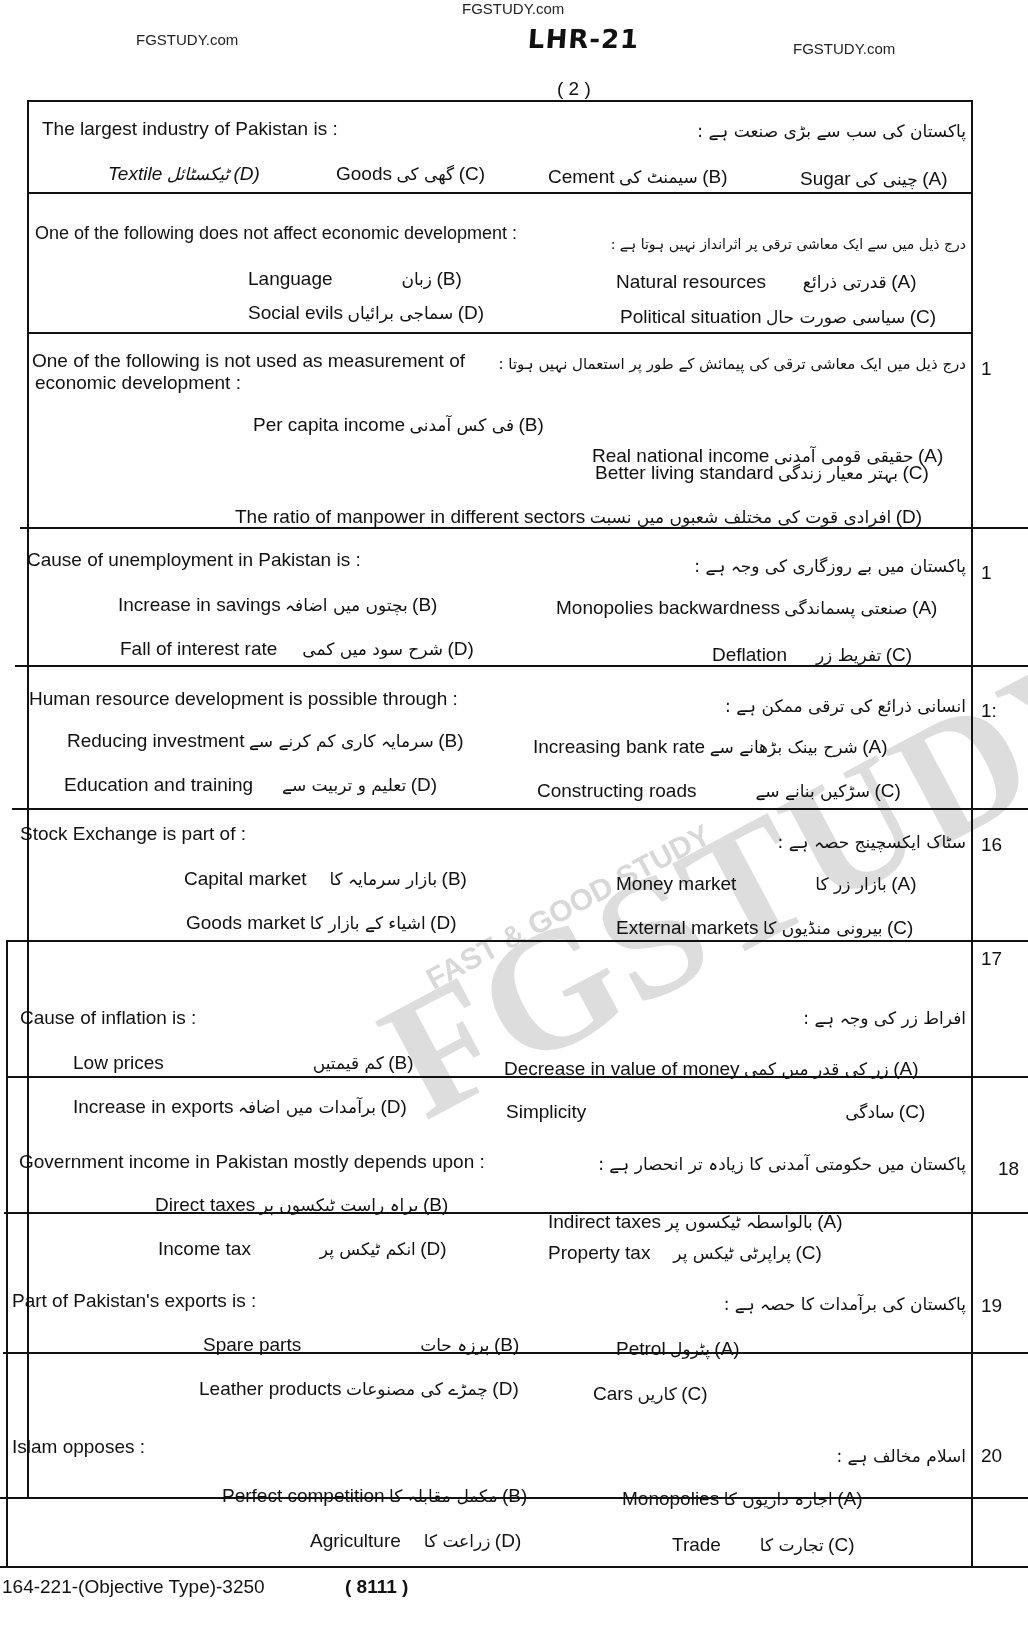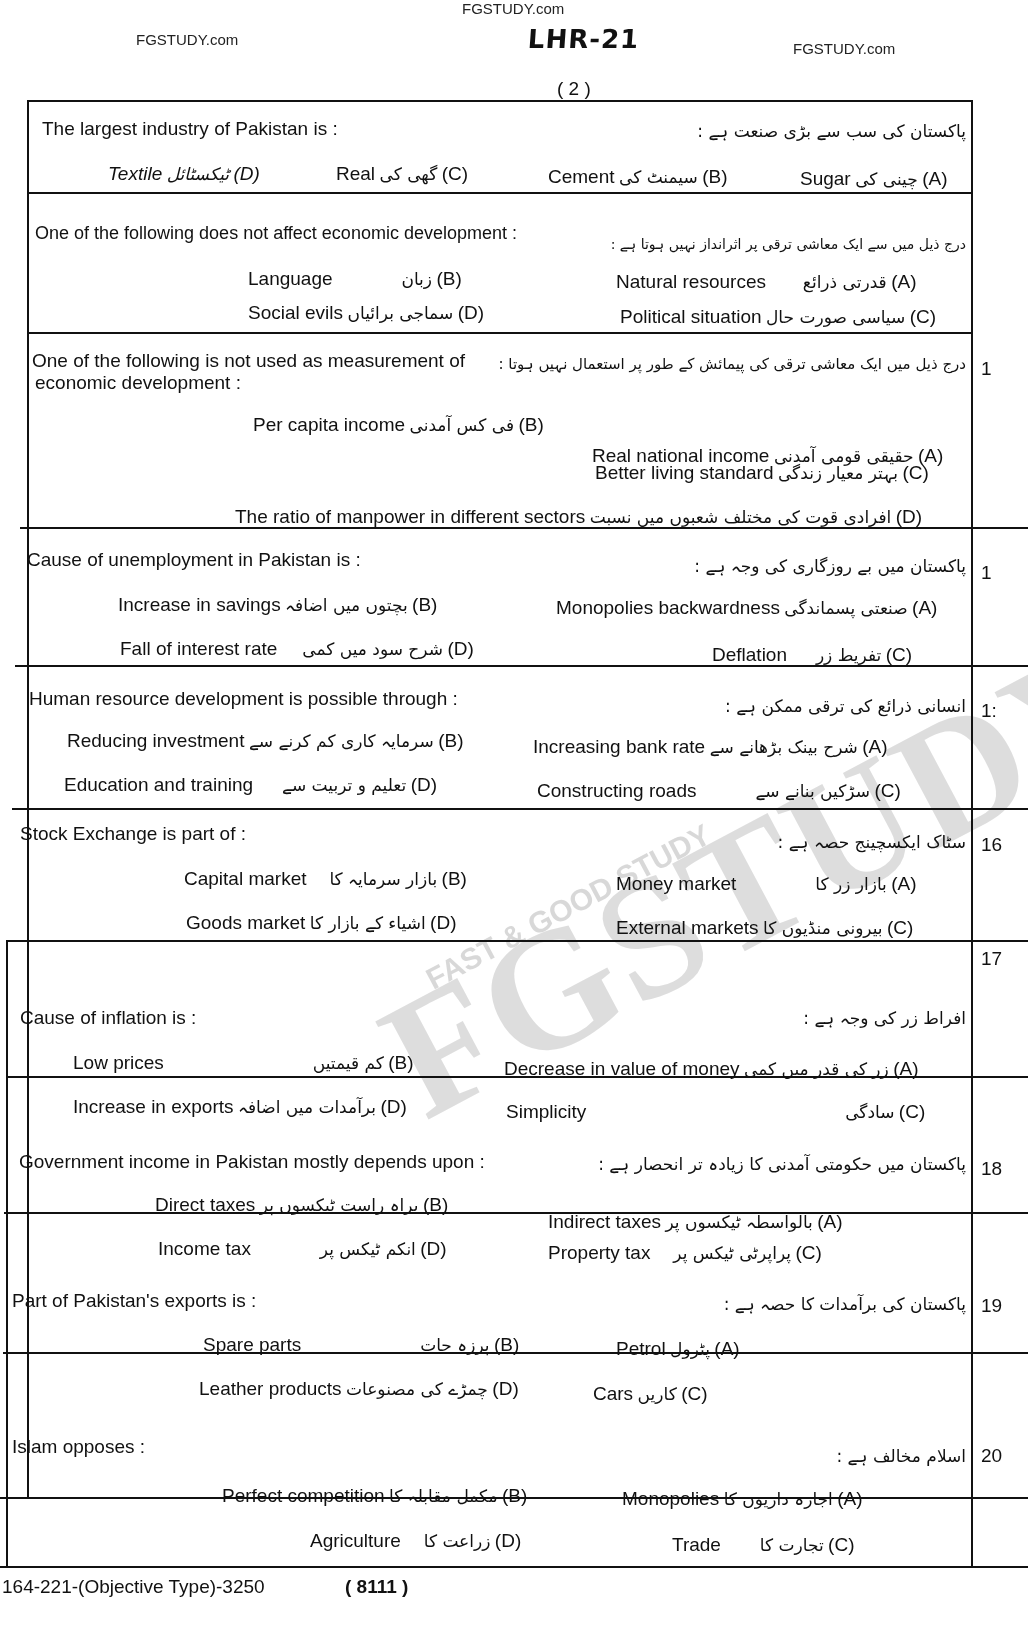--- a/index.html
+++ b/index.html
@@ -66,21 +66,21 @@
 
 <div>
   <div class="abs en" style="left:42px;top:118px;">The largest industry of Pakistan is :</div>
   <div class="abs ur" style="right:62px;top:121px;">پاکستان کی سب سے بڑی صنعت ہے :</div>
   <div class="abs" style="left:108px;top:163px;font-style:italic;">
     <span class="en">Textile</span>
     <span class="ur">ٹیکسٹائل</span>
     <span class="lbl">(D)</span>
   </div>
   <div class="abs" style="left:336px;top:163px;">
-    <span class="en">Real</span>
+    <span class="en">Goods</span>
     <span class="ur">گھی کی</span>
     <span class="lbl">(C)</span>
   </div>
   <div class="abs" style="left:548px;top:166px;">
     <span class="en">Cement</span>
     <span class="ur">سیمنٹ کی</span>
     <span class="lbl">(B)</span>
   </div>
   <div class="abs" style="left:800px;top:168px;">
     <span class="en">Sugar</span>
@@ -249,21 +249,21 @@
   </div>
   <div class="abs" style="left:506px;top:1101px;">
     <span class="en">Simplicity</span>
     <span style="display:inline-block;width:250px;"></span>
     <span class="ur">سادگی</span>
     <span class="lbl">(C)</span>
   </div>
 </div>
 
 <div>
-  <div class="qnum" style="top:1158px;">18</div>
+  <div class="qnum" style="top:1158px;margin-left:17px;">18</div>
   <div class="abs en" style="left:19px;top:1151px;">Government income in Pakistan mostly depends upon :</div>
   <div class="abs ur" style="right:62px;top:1154px;">پاکستان میں حکومتی آمدنی کا زیادہ تر انحصار ہے :</div>
   <div class="abs" style="left:155px;top:1194px;">
     <span class="en">Direct taxes</span>
     <span class="ur">براہ راست ٹیکسوں پر</span>
     <span class="lbl">(B)</span>
   </div>
   <div class="abs" style="left:548px;top:1199px;margin-top:12px;">
     <span class="en">Indirect taxes</span>
     <span class="ur">بالواسطہ ٹیکسوں پر</span>

